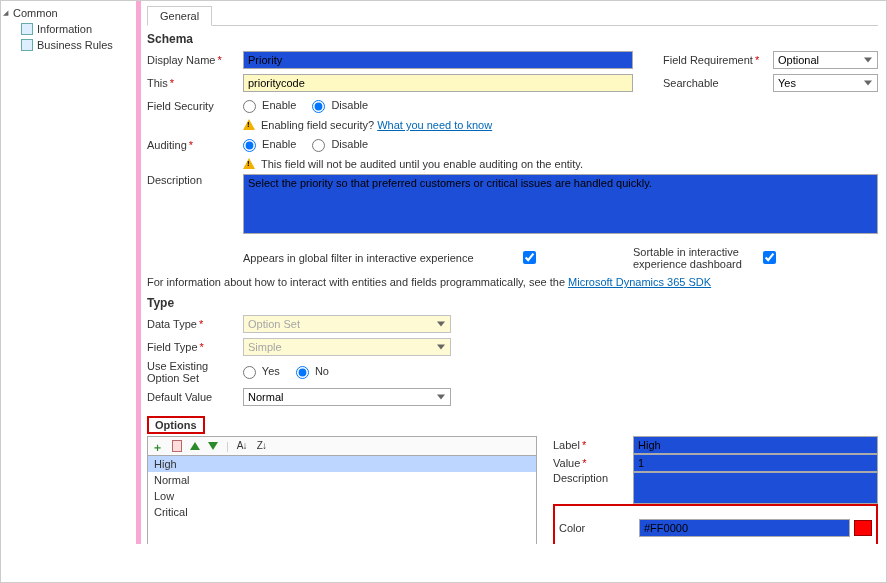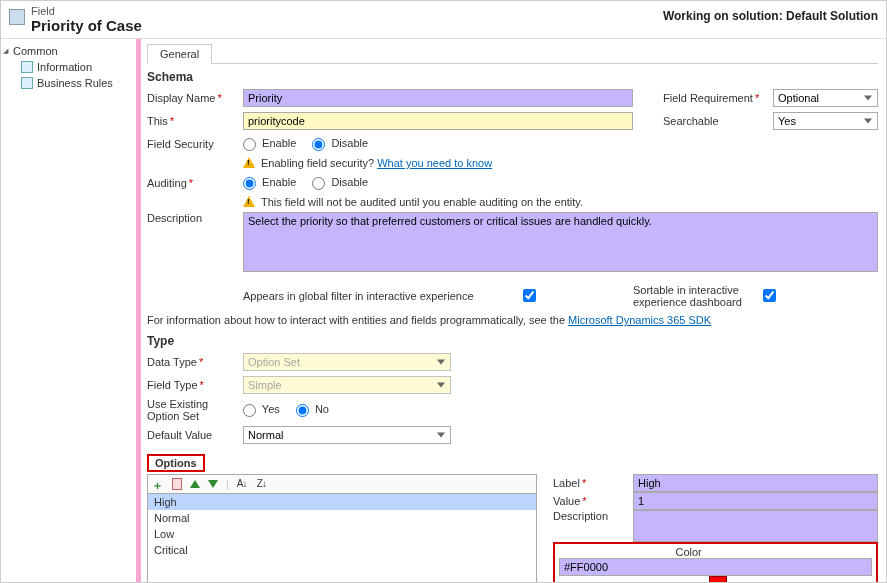--- a/index.html
+++ b/index.html
@@ -19,21 +19,21 @@
   .sidebar-icon { width: 12px; height: 12px; margin-right: 4px; border: 1px solid #6aa; background: #def; }
   .main { flex: 1; padding: 0 8px 8px 0; overflow: hidden; }
   .tabs { border-bottom: 1px solid #ccc; margin: 4px 0 6px 6px; }
   .tab { display: inline-block; border: 1px solid #ccc; border-bottom: 1px solid #fff; padding: 3px 12px; font-size: 11px; background: #fff; position: relative; top: 1px; }
   .section-h { font-weight: bold; margin: 4px 0 4px 6px; font-size: 12px; }
   .form-row { display: flex; align-items: center; margin: 3px 0 3px 6px; min-height: 20px; }
   .cell-label { width: 96px; font-size: 11px; color: #333; }
   .cell-wide { width: 390px; }
   .cell-mid  { width: 30px; }
   .req { color: #c00; margin-left: 2px; }
-  .txt, .sel, .ta { width: 100%; border: 1px solid #aaa; font-size: 11px; padding: 2px 4px; background: #c4b5fd; }
+  .txt, .sel, .ta { width: 100%; border: 1px solid #aaa; font-size: 11px; padding: 2px 4px; background: #1d4ed8; }
   .sel { appearance: none; background: #fff; }
   .sel-wrap { position: relative; width: 100%; }
   .sel-wrap::after { content: ""; position: absolute; right: 6px; top: 50%; width: 0; height: 0; border-left: 4px solid transparent; border-right: 4px solid transparent; border-top: 5px solid #666; transform: translateY(-50%); pointer-events: none; }
   .ro { background: #fef9c3; }
   .sel-short { width: 208px; }
   .radio-group { display: flex; align-items: center; gap: 4px; }
   .radio-group label { margin-right: 12px; font-size: 11px; }
   .warn-row { display: flex; align-items: flex-start; margin: 2px 0 4px 102px; font-size: 11px; }
   .warn-icon { width: 0; height: 0; border-left: 6px solid transparent; border-right: 6px solid transparent; border-bottom: 11px solid #f2b100; margin-right: 6px; position: relative; }
   .warn-icon::after { content: "!"; position: absolute; left: -2px; top: 1px; font-size: 8px; font-weight: bold; color: #000; }
@@ -51,43 +51,32 @@
   .tb-up, .tb-down { width: 0; height: 0; border-left: 5px solid transparent; border-right: 5px solid transparent; }
   .tb-up { border-bottom: 8px solid #2a8a2a; }
   .tb-down { border-top: 8px solid #2a8a2a; }
   .tb-sort { font-size: 10px; color: #333; letter-spacing: -1px; }
   .listbox { border: 1px solid #aaa; height: 120px; overflow: auto; background: #fff; }
   .listitem { padding: 2px 6px; cursor: pointer; }
   .listitem.selected { background: #bcd6ff; }
   .options-right { flex: 1; }
   .opt-row { display: flex; align-items: center; }
   .opt-label { width: 80px; font-size: 11px; }
-  .color-row-box { border: 2px solid #d40000; padding: 2px 4px; display: flex; align-items: center; flex-direction: column; }
+  .color-row-box { border: 2px solid #d40000; padding: 13px 4px; display: flex; align-items: center; }
   .color-sw { width: 18px; height: 16px; background: #ff0000; border: 1px solid #900; margin-left: 4px; }
   .two-col-right { display: flex; flex: 1; align-items: center; }
   .rlabel { width: 110px; font-size: 11px; }
   .rctrl { flex: 1; }
   input[type=radio] { margin: 0 3px 0 0; vertical-align: middle; }
 </style>
 </head>
 <body>
 
 <div class="app">
 
-  <div class="header">
-    <div class="header-icon"></div>
-    <div class="header-titles">
-      <div class="header-supertitle">Field</div>
-      <div class="header-title">Priority of Case</div>
-    </div>
-    <div class="header-right">
-      <span>Working on solution:</span>
-      <span>Default Solution</span>
-    </div>
-  </div>
 
   <div class="body">
 
     <div class="sidebar">
       <div class="sidebar-h">Common</div>
       <div class="sidebar-item">
         <span class="sidebar-icon"></span>
         <span>Information</span>
       </div>
       <div class="sidebar-item">

